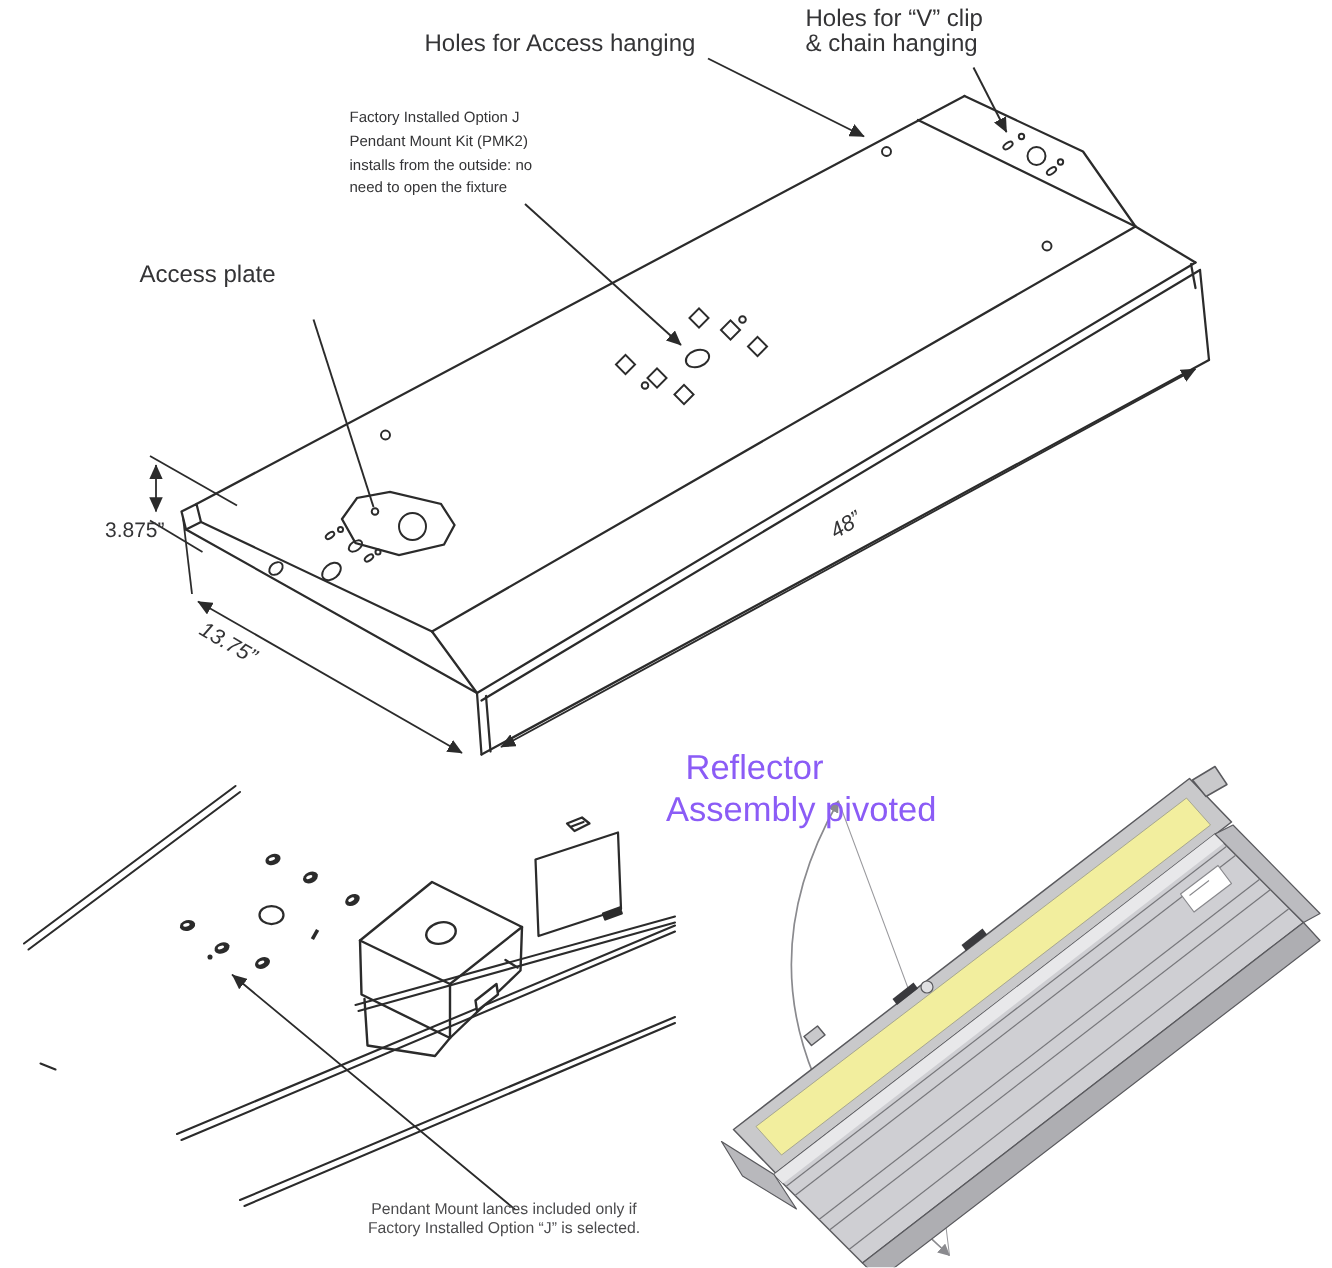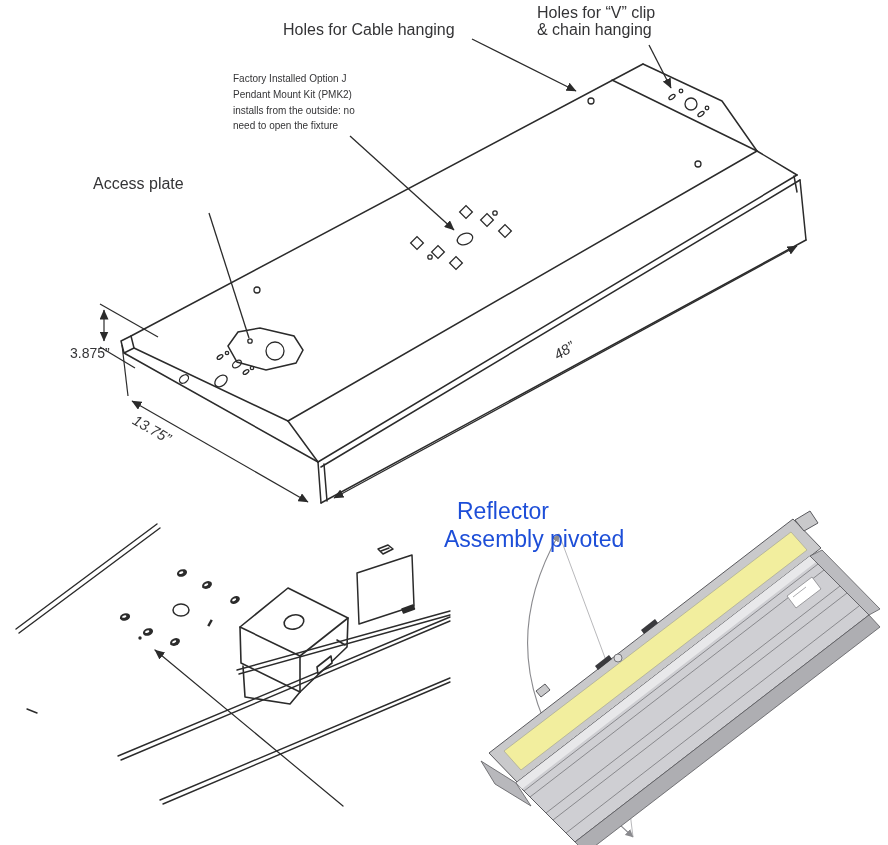--- a/index.html
+++ b/index.html
@@ -6,21 +6,21 @@
   .canvas{
     position:relative;width:888px;height:845px;background:#ffffff;overflow:hidden;
     font-family:"Liberation Sans", sans-serif;color:#343436;
   }
   .canvas svg{position:absolute;left:0;top:0;}
   .lbl{position:absolute;white-space:nowrap;color:#343436;}
   .lbl-lg{font-size:16px;line-height:16.5px;}
   .lbl-md{font-size:10px;line-height:15.8px;}
   .dim{font-size:14px;}
   .dim-rot{font-size:14.5px;font-style:italic;transform-origin:left top;}
-  .note{font-size:23px;line-height:27.5px;color:#1d4ed8;}
+  .note{font-size:23px;line-height:27.5px;color:#8b5cf6;}
   .note .indent{padding-left:13px;}
   .caption{font-size:10.5px;line-height:12.5px;color:#4c4c4e;text-align:center;white-space:normal;}
 </style>
 </head>
 <body>
 
 <div class="canvas">
 
 <svg width="888" height="845" viewBox="0 0 888 845">
   <defs>
@@ -196,21 +196,21 @@
       </g>
       <path d="M787,596 L812,577 L821,589 L796,608 Z" fill="#ffffff" stroke="#88888c" stroke-width="0.8"></path>
       <path d="M793,597 L806,587" stroke="#88888c" stroke-width="0.7"></path>
       <path d="M595,666 L609,655 L612,659 L598,670 Z" fill="#3a3a3e"></path>
       <path d="M641,630 L655,619 L658,623 L644,634 Z" fill="#3a3a3e"></path>
       <circle cx="618" cy="658" r="4" fill="#e0e0e2" stroke="#5a5a5e" stroke-width="0.8"></circle>
     </g>
   </g>
 </svg>
 
-<div class="lbl lbl-lg" style="left:283px;top:22px;">Holes for Cable hanging</div>
+<div class="lbl lbl-lg" style="left:283px;top:22px;">Holes for Access hanging</div>
 
 <div class="lbl lbl-lg" style="left:537px;top:5px;">
   <div>Holes for “V” clip</div>
   <div>&amp; chain hanging</div>
 </div>
 
 <div class="lbl lbl-md" style="left:233px;top:71px;">
   <div>Factory Installed Option J</div>
   <div>Pendant Mount Kit (PMK2)</div>
   <div>installs from the outside: no</div>
@@ -223,14 +223,18 @@
 
 <div class="lbl dim-rot" style="left:138px;top:412px;transform:rotate(30deg);">13.75”</div>
 
 <div class="lbl dim-rot" style="left:551px;top:349px;transform:rotate(-31deg);">48”</div>
 
 <div class="lbl note" style="left:444px;top:498px;">
   <div class="indent">Reflector</div>
   <div>Assembly pivoted</div>
 </div>
 
+<div class="lbl caption" style="left:228px;top:800px;width:216px;">
+  <div>Pendant Mount lances included only if</div>
+  <div>Factory Installed Option “J” is selected.</div>
+</div>
 
 </div>
 
 </body></html>

